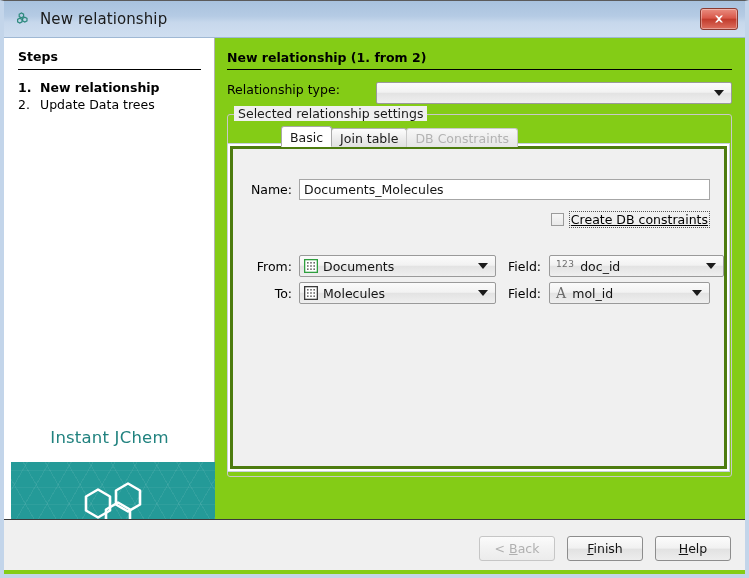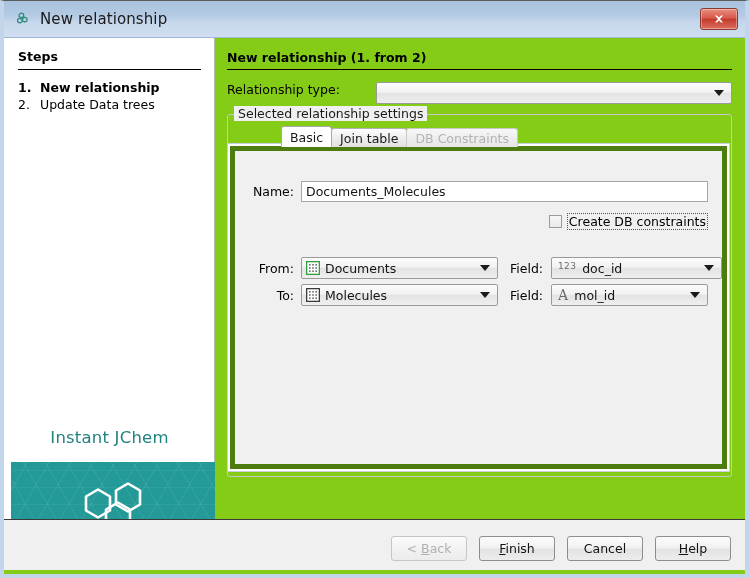--- a/index.html
+++ b/index.html
@@ -256,21 +256,21 @@
     cursor: default;
   }
 
   
   #tabbody {
     position: absolute;
     left: 14px; top: 108px;
     right: 18px;
     bottom: 50px;
     background: #f0f0f0;
-    border: 5px solid #4d7c0f;
+    border: 3px solid #4d7c0f;
     box-shadow: 0 0 0 2px #ffffff, 0 0 0 3px #c9d0de;
     box-sizing: border-box;
     z-index: 2;
   }
 
   .field-row {
     position: absolute;
     display: flex;
     align-items: center;
   }
@@ -297,20 +297,21 @@
   #name-row { left: 14px; top: 30px; right: 14px; }
   #name-row .row-label { width: 45px; margin-right: 7px; }
   #name-input { flex: 1 1 auto; }
 
   #checkbox-row {
     position: absolute;
     right: 14px;
     top: 62px;
     display: flex;
     align-items: center;
+    text-decoration: underline;
   }
   .checkbox {
     width: 13px; height: 13px;
     box-sizing: border-box;
     border: 1px solid #9b9b9b;
     background: linear-gradient(to bottom,#f6f6f6,#e9e9e9);
     margin-right: 5px;
     cursor: pointer;
     flex: 0 0 auto;
   }
@@ -547,21 +548,18 @@
   <div id="footer-sep"></div>
   <div id="footer">
     <div id="buttons">
       <button class="btn disabled">
         <span>&lt; <span class="mn">B</span>ack</span>
       </button>
       <button class="btn">
         <span><span class="mn">F</span>inish</span>
       </button>
       <button class="btn">
-        <span>Cancel</span>
-      </button>
-      <button class="btn">
         <span><span class="mn">H</span>elp</span>
       </button>
     </div>
   </div>
 
 </div>
 
 </body></html>

